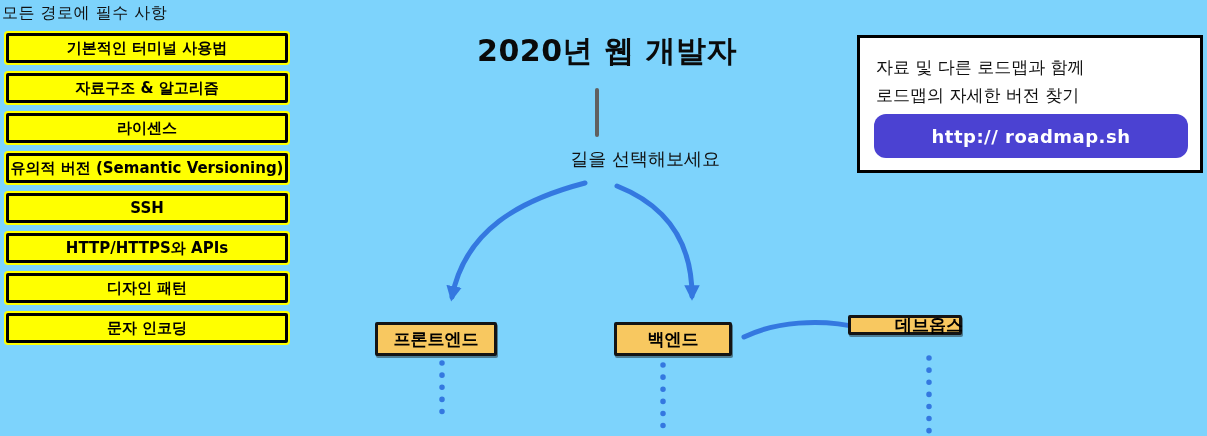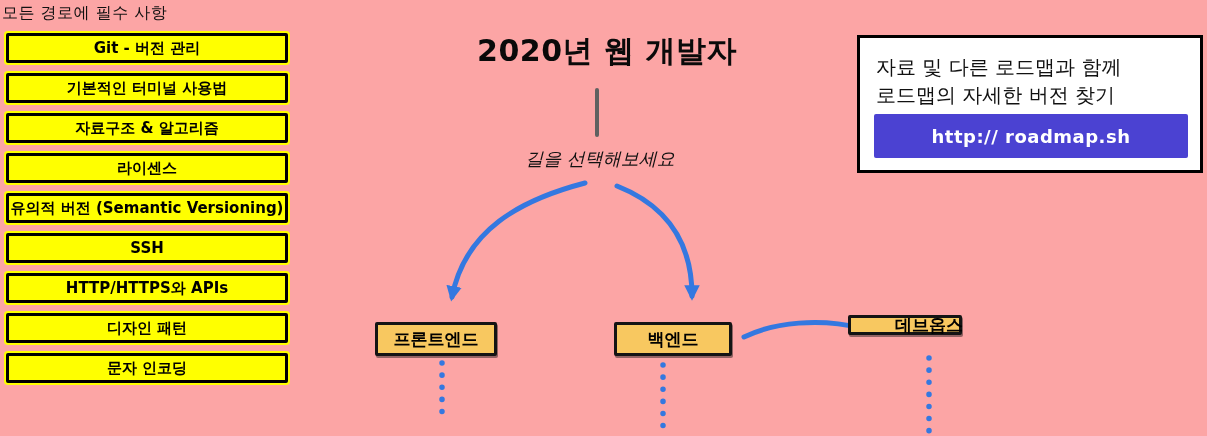--- a/index.html
+++ b/index.html
@@ -3,21 +3,21 @@
 <meta charset="utf-8">
 <style>
   * { margin: 0; padding: 0; box-sizing: border-box; }
   html, body { background: #ffffff; }
   body { font-family: "DejaVu Sans", "Liberation Sans", sans-serif; }
 
   .canvas {
     position: relative;
     width: 1207px;
     height: 436px;
-    background: #fca5a5;
+    background: #7dd3fc;
     overflow: hidden;
   }
 
   
   .left-header {
     position: absolute;
     left: 2px; top: 3px;
     font-size: 16px;
     color: #111111;
     letter-spacing: 0.5px;
@@ -61,24 +61,23 @@
     position: absolute;
     left: 595px; top: 88px;
     width: 4px; height: 49px;
     background: #606060;
     border-radius: 2px;
   }
   .subtitle {
     position: absolute;
     left: 480px; top: 147px;
     width: 240px;
-    text-align: center;
+    text-align: right;
     font-size: 18px;
     color: #111111;
-    font-style: italic;
   }
 
   
   .arrows {
     position: absolute;
     left: 0; top: 0;
     width: 1207px; height: 436px;
     pointer-events: none;
   }
 
@@ -105,50 +104,49 @@
   
   .info-box {
     position: absolute;
     left: 857px; top: 35px;
     width: 346px; height: 138px;
     background: #ffffff;
     border: 3px solid #000000;
     padding: 15px 14px 12px 16px;
   }
   .info-line {
-    font-size: 20px;
+    font-size: 17px;
     color: #111111;
     line-height: 28px;
     white-space: nowrap;
   }
   .info-button {
     position: absolute;
     left: 14px; right: 12px; bottom: 12px;
     height: 44px;
     background: #4b42d2;
-    border-radius: 2px;
+    border-radius: 12px;
     color: #ffffff;
     font-size: 18px;
     font-weight: bold;
     display: flex;
     align-items: center;
     justify-content: center;
     letter-spacing: 0.5px;
     cursor: pointer;
   }
 </style>
 </head>
 <body>
 
 <div class="canvas">
 
   <div class="left-header">모든 경로에 필수 사항</div>
 
   <div class="left-list">
-      <div class="yellow-box">Git - 버전 관리</div>
       <div class="yellow-box">기본적인 터미널 사용법</div>
       <div class="yellow-box">자료구조 &amp; 알고리즘</div>
       <div class="yellow-box">라이센스</div>
       <div class="yellow-box">유의적 버전 (Semantic Versioning)</div>
       <div class="yellow-box">SSH</div>
       <div class="yellow-box">HTTP/HTTPS와 APIs</div>
       <div class="yellow-box">디자인 패턴</div>
       <div class="yellow-box">문자 인코딩</div>
     </div>
 

